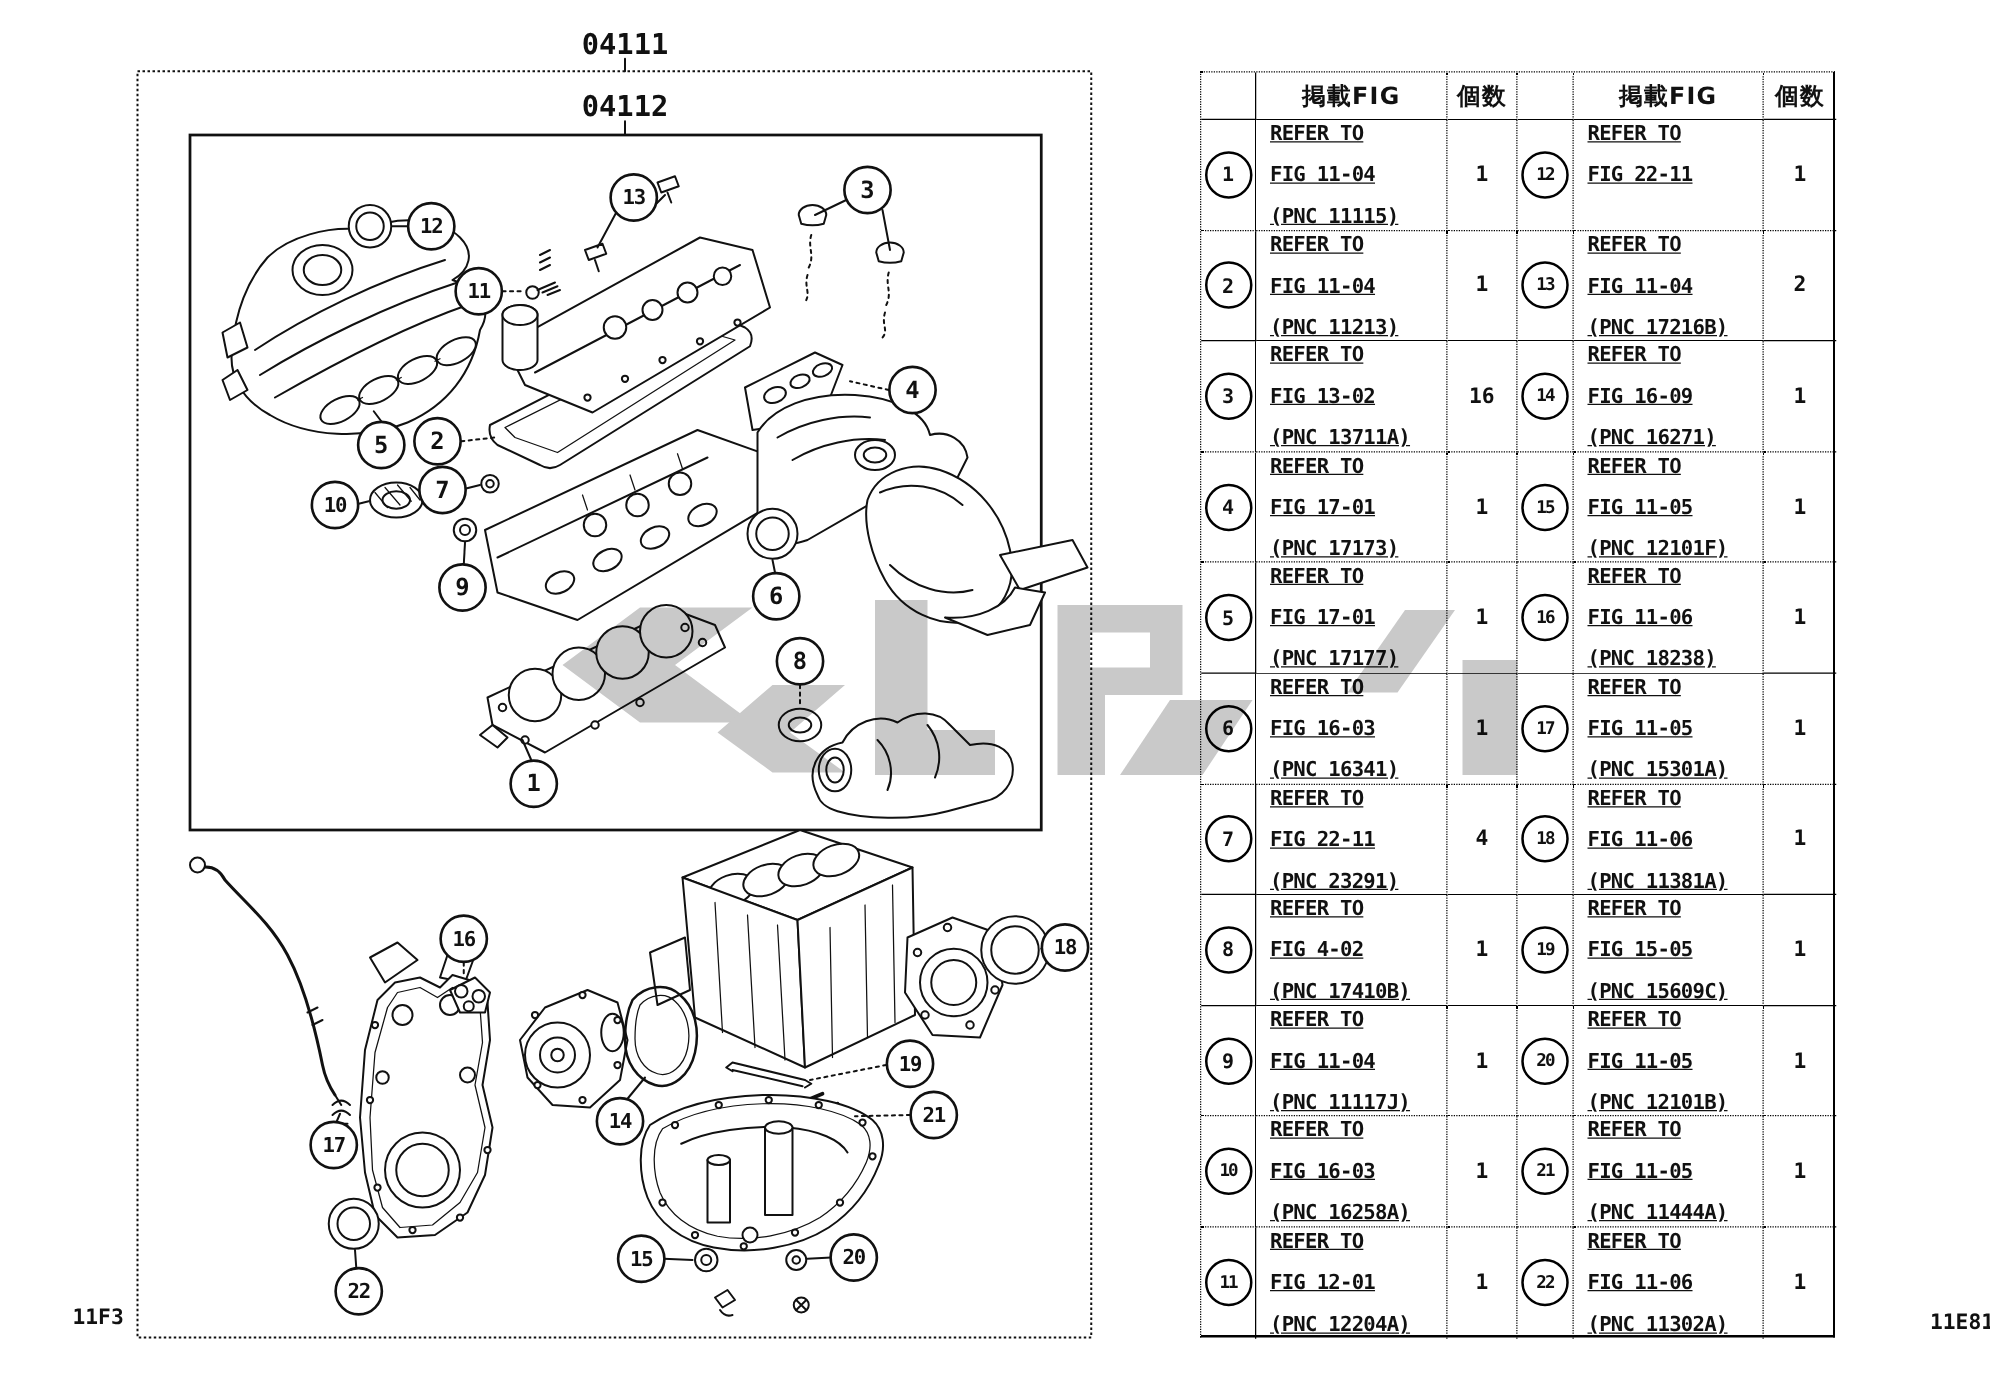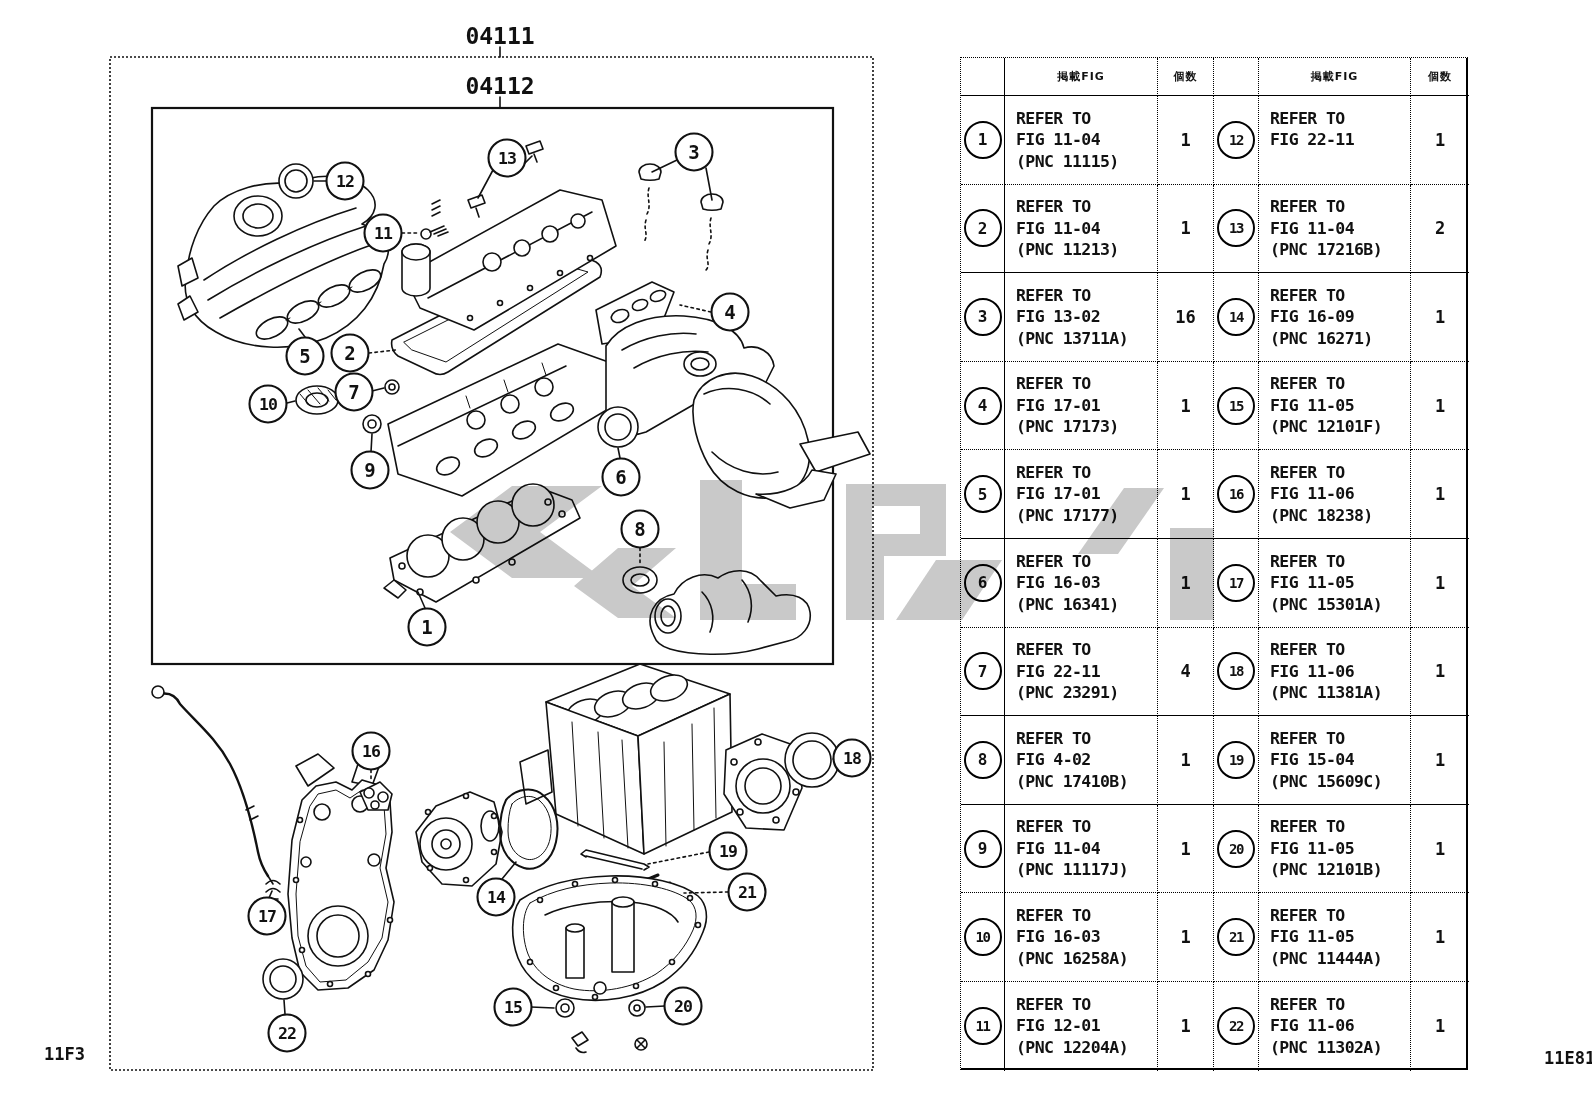--- a/index.html
+++ b/index.html
@@ -34,34 +34,34 @@
     border-right:2px solid #000;border-bottom:2.5px solid #000;background:transparent;}
   .cell{box-sizing:border-box;display:flex;min-width:0;}
   .c1{border-right:1.5px solid #000;}
   .c2{border-right:1.5px dotted #000;}
   .c3{border-right:1.5px dotted #000;}
   .c4{border-right:1.5px dotted #000;}
   .c5{border-right:1.5px dotted #000;}
   .bd{border-bottom:1.5px dotted #000;}
   .bs{border-bottom:1.8px solid #000;}
   .cnum{align-items:center;justify-content:center;}
-  .cfig{flex-direction:column;justify-content:center;padding-left:11px;}
+  .cfig{flex-direction:column;justify-content:space-between;padding-left:11px;text-decoration:underline;}
   .cqty{align-items:center;justify-content:center;font-weight:bold;font-size:17px;}
-  .chead{align-items:center;justify-content:center;font-weight:bold;font-size:11px;
+  .chead{align-items:center;justify-content:center;font-weight:bold;font-size:19px;
          font-family:"DejaVu Sans","Liberation Sans",sans-serif;letter-spacing:1px;}
   .tline{font-weight:bold;font-size:16.5px;line-height:21.5px;letter-spacing:-0.6px;
          white-space:pre;min-height:21.5px;}
   .badge{width:34px;height:34px;border:2px solid #000;border-radius:50%;
          display:flex;align-items:center;justify-content:center;
          font-weight:bold;font-size:16px;background:#fff;}
   .badge .two{font-size:14px;letter-spacing:-1.5px;}
 
   
   .page-code{position:absolute;z-index:2;font:bold 17px "DejaVu Sans Mono",monospace;}
-  #code-left{left:44px;top:1044px;}
+  #code-left{left:58px;top:1044px;}
   #code-right{left:1544px;top:1048px;}
 </style>
 </head>
 <body>
 
 <svg id="diagram" width="1592" height="1099" viewBox="0 0 1592 1099">
 
   <rect class="box-outer" x="110" y="57" width="763" height="1013"></rect>
   <rect class="box-inner" x="152" y="108" width="681" height="556"></rect>
   <text class="kit-label" x="500" y="36">04111</text>
@@ -623,21 +623,21 @@
       <div class="tline">(PNC 17410B)</div>
     </div>
   <div class="cell cqty c3 bs">1</div>
   <div class="cell cnum c4 bs">
       <div class="badge">
         <span class="two">19</span>
       </div>
     </div>
   <div class="cell cfig c5 bs">
       <div class="tline">REFER TO</div>
-      <div class="tline">FIG 15-04</div>
+      <div class="tline">FIG 15-05</div>
       <div class="tline">(PNC 15609C)</div>
     </div>
   <div class="cell cqty c6 bs">1</div>
 
   <div class="cell cnum c1 bd">
       <div class="badge">
         <span>9</span>
       </div>
     </div>
   <div class="cell cfig c2 bd">

